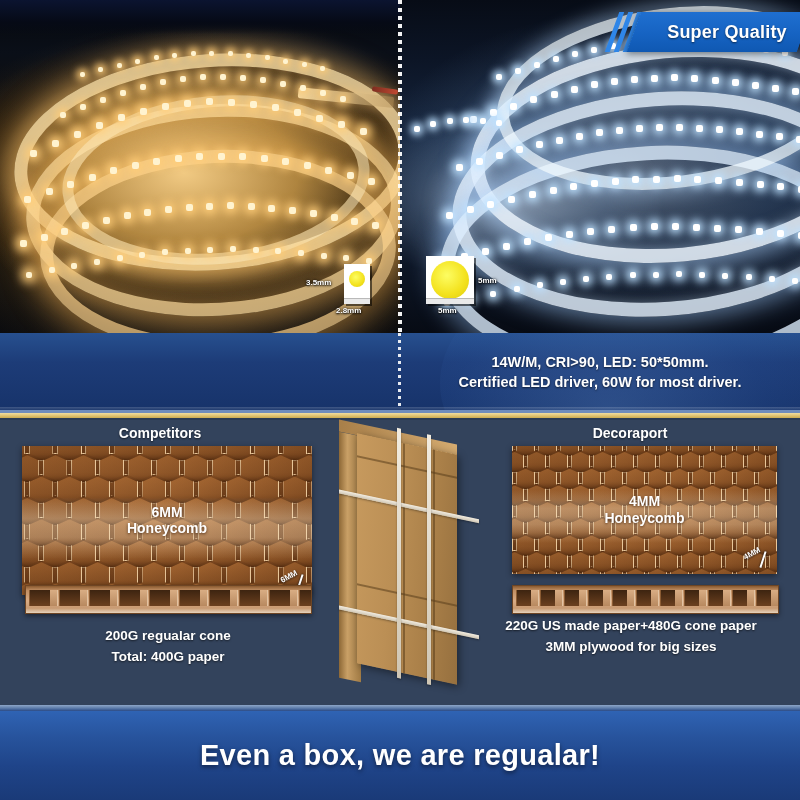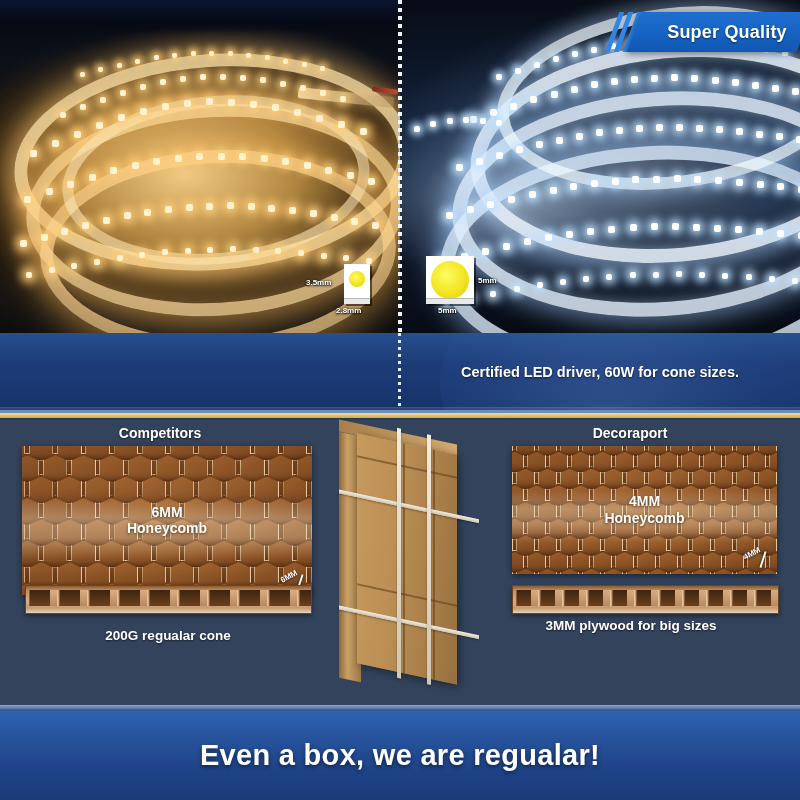--- a/index.html
+++ b/index.html
@@ -520,21 +520,22 @@
       <div class="rstripe rs1"></div>
       <div class="rstripe rs2"></div>
       <div class="rstripe rs3"></div>
       <div class="ribbon"></div>
       <div class="ribbon-label">Super Quality</div>
     </div>
   </div>
 
   <div class="spec-band">
     <div class="spec-col r">
-      <div class="spec-line">Certified LED driver, 60W for cone sizes.</div>
+      <div class="spec-line">14W/M, CRI&gt;90, LED: 50*50mm.</div>
+      <div class="spec-line">Certified LED driver, 60W for most driver.</div>
     </div>
     <div class="spec-divider"></div>
   </div>
 
   <div class="gold-rule">
     <div class="lite"></div>
       <div class="gold"></div>
       <div class="shade"></div>
   </div>
 
@@ -791,22 +792,24 @@
         <div class="cell" style="left: 123px; width: 20px;"></div>
         <div class="cell" style="left: 147px; width: 20px;"></div>
         <div class="cell" style="left: 171px; width: 20px;"></div>
         <div class="cell" style="left: 195px; width: 20px;"></div>
         <div class="cell" style="left: 219px; width: 20px;"></div>
         <div class="cell" style="left: 243px; width: 20px;"></div>
       </div>
 
     <div class="bs-caption l">
       <div>200G regualar cone</div>
+      <div>Total: 400G paper</div>
     </div>
     <div class="bs-caption r">
+      <div>220G US made paper+480G cone paper</div>
       <div>3MM plywood for big sizes</div>
     </div>
 
     <div class="carton">
       <div class="carton-edge"></div>
       <div class="carton-top"></div>
       <div class="carton-face">
         <div class="cseam" style="left:0;top:22px;width:100px;height:1.5px;"></div>
         <div class="cseam" style="left:0;top:150px;width:100px;height:1.5px;"></div>
         <div class="cseam" style="left:46px;top:0;width:1.5px;height:230px;"></div>

